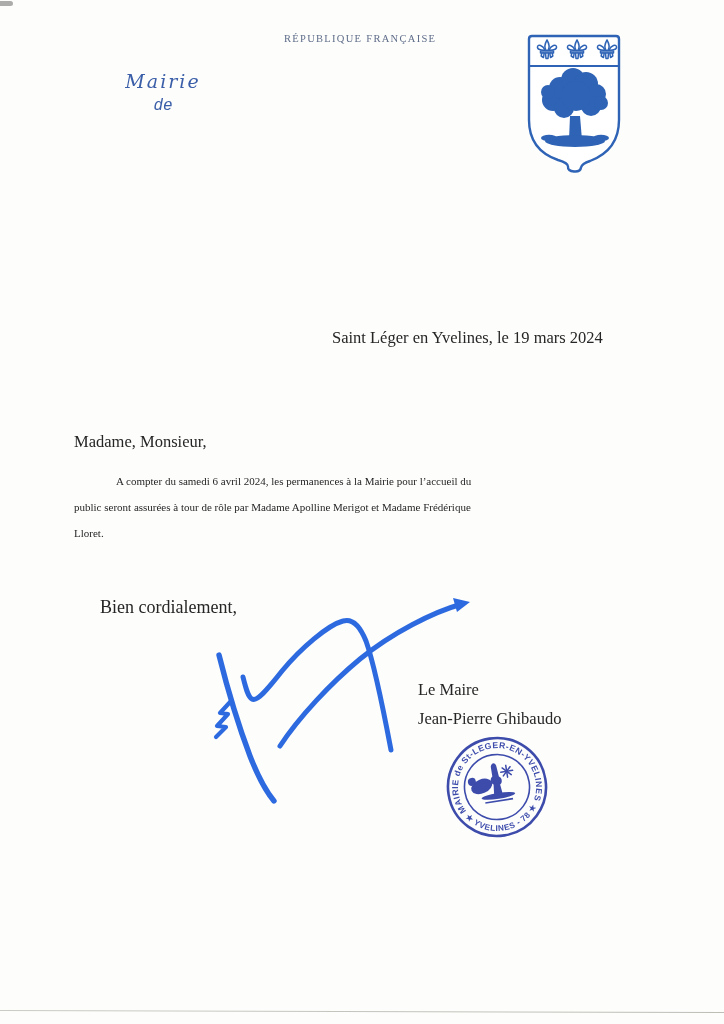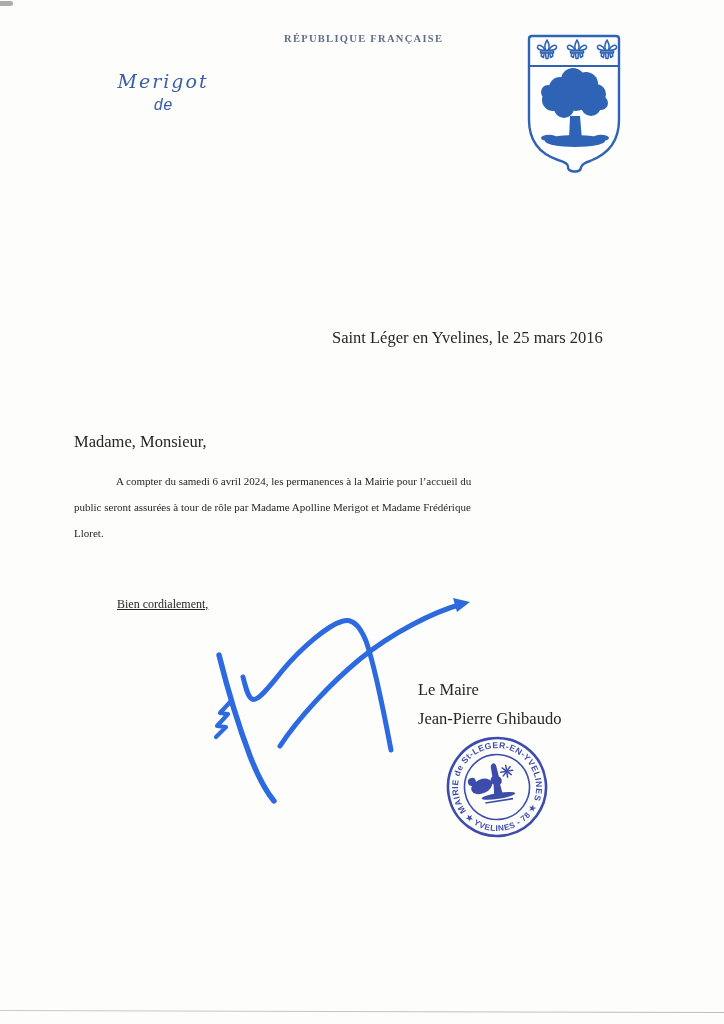--- a/index.html
+++ b/index.html
@@ -12,21 +12,21 @@
     font-family:"Liberation Serif", serif;
     color:#262626;
   }
   .smudge{
     position:absolute;left:0;top:1px;width:13px;height:5px;
     background:#6a6a66;opacity:.55;border-radius:0 3px 3px 0;
   }
   .republique{
     position:absolute;left:284px;top:33px;
     font-size:10.5px;letter-spacing:1.3px;
-    color:#5f6d89;white-space:nowrap;font-weight:bold;
+    color:#5f6d89;white-space:nowrap;
   }
   .letterhead{
     position:absolute;left:48px;top:68px;width:230px;
     text-align:center;color:#3a5ea8;
     font-family:"DejaVu Serif", serif;font-style:italic;
   }
   .lh-org{font-size:19px;letter-spacing:2px;line-height:26px;}
   .lh-de{font-size:16px;line-height:24px;font-family:Liberation Mono, monospace;}
   .lh-city{font-size:19px;letter-spacing:1px;line-height:25px;white-space:nowrap;}
   .lh-cp{font-size:17px;letter-spacing:2px;line-height:25px;}
@@ -37,41 +37,41 @@
     white-space:nowrap;
   }
   .dateline{
     position:absolute;left:332px;top:328px;
     font-size:16.5px;white-space:nowrap;
   }
   .salutation{position:absolute;left:74px;top:432px;font-size:16.5px;}
   .body-block{position:absolute;left:74px;top:468px;font-size:11px;}
   .body-line{line-height:26px;white-space:nowrap;}
   .indent{padding-left:42px;}
-  .closing{position:absolute;left:117px;top:597px;font-size:12px;text-decoration:underline;}
+  .closing{position:absolute;left:100px;top:597px;font-size:18px;}
   .sigblock{position:absolute;left:418px;top:675px;font-size:16.5px;line-height:29px;white-space:nowrap;}
   .signature-svg{position:absolute;left:190px;top:585px;pointer-events:none;}
   .stamp-svg{position:absolute;left:443px;top:733px;}
   .scan-line{
     position:absolute;left:-4px;right:-4px;top:1011px;height:1px;
     background:linear-gradient(to right,#cbcbc5,#bdbdb6);
     transform:rotate(0.15deg);
   }
 </style>
 </head>
 <body>
 
 <div class="page">
 
   <div class="smudge"></div>
 
   <div class="republique">RÉPUBLIQUE FRANÇAISE</div>
 
   <div class="letterhead">
-    <div class="lh-org">Merigot</div>
+    <div class="lh-org">Mairie</div>
     <div class="lh-de">de</div>
   </div>
 
   <svg class="coat" width="100" height="146" viewBox="0 0 100 146">
     <g stroke="#2e63b5" fill="none" stroke-width="2.4">
       <path d="M5,7 Q5,4 8,4 L92,4 Q95,4 95,7 L95,88
                Q95,118 66,129 Q58,131.5 57,135.5
                Q56.5,140 50,139.5 Q43.5,139 44,134.5
                Q44.2,131 34,128
                Q5,118 5,88 Z" fill="#ffffff"></path>
@@ -122,21 +122,21 @@
       <path d="M46,84 L45,108 L58,108 L56,84 Z"></path>
       <path d="M45,104 Q38,108 32,107 L34,111 Q42,110 46,108 Z"></path>
       <path d="M57,104 Q64,108 70,107 L68,111 Q60,110 56,108 Z"></path>
       <ellipse cx="51" cy="109" rx="30" ry="6"></ellipse>
       <ellipse cx="25" cy="106" rx="8" ry="3.2"></ellipse>
       <ellipse cx="77" cy="106" rx="8" ry="3.2"></ellipse>
     </g>
   </svg>
 
 
-  <div class="dateline">Saint Léger en Yvelines, le 25 mars 2016</div>
+  <div class="dateline">Saint Léger en Yvelines, le 19 mars 2024</div>
 
   <div class="salutation">Madame, Monsieur,</div>
 
   <div class="body-block">
     <div class="body-line indent">A compter du samedi 6 avril 2024, les permanences à la Mairie pour l’accueil du</div>
     <div class="body-line">public seront assurées à tour de rôle par Madame Apolline Merigot et Madame Frédérique</div>
     <div class="body-line">Lloret.</div>
   </div>
 
   <div class="closing">Bien cordialement,</div>

